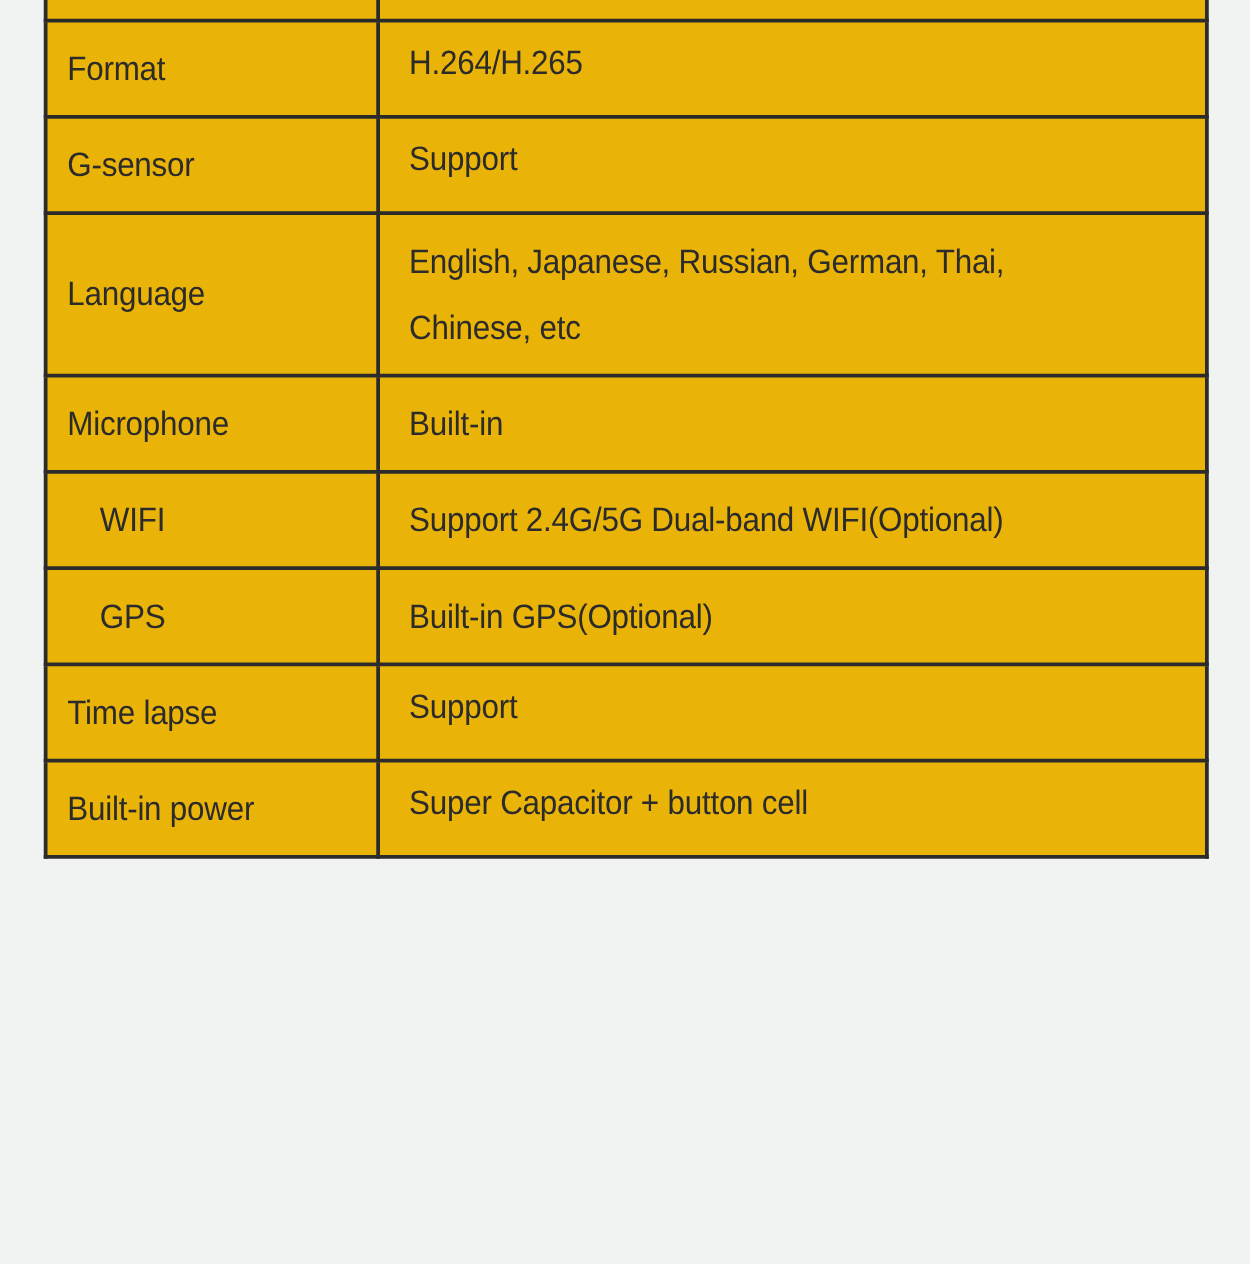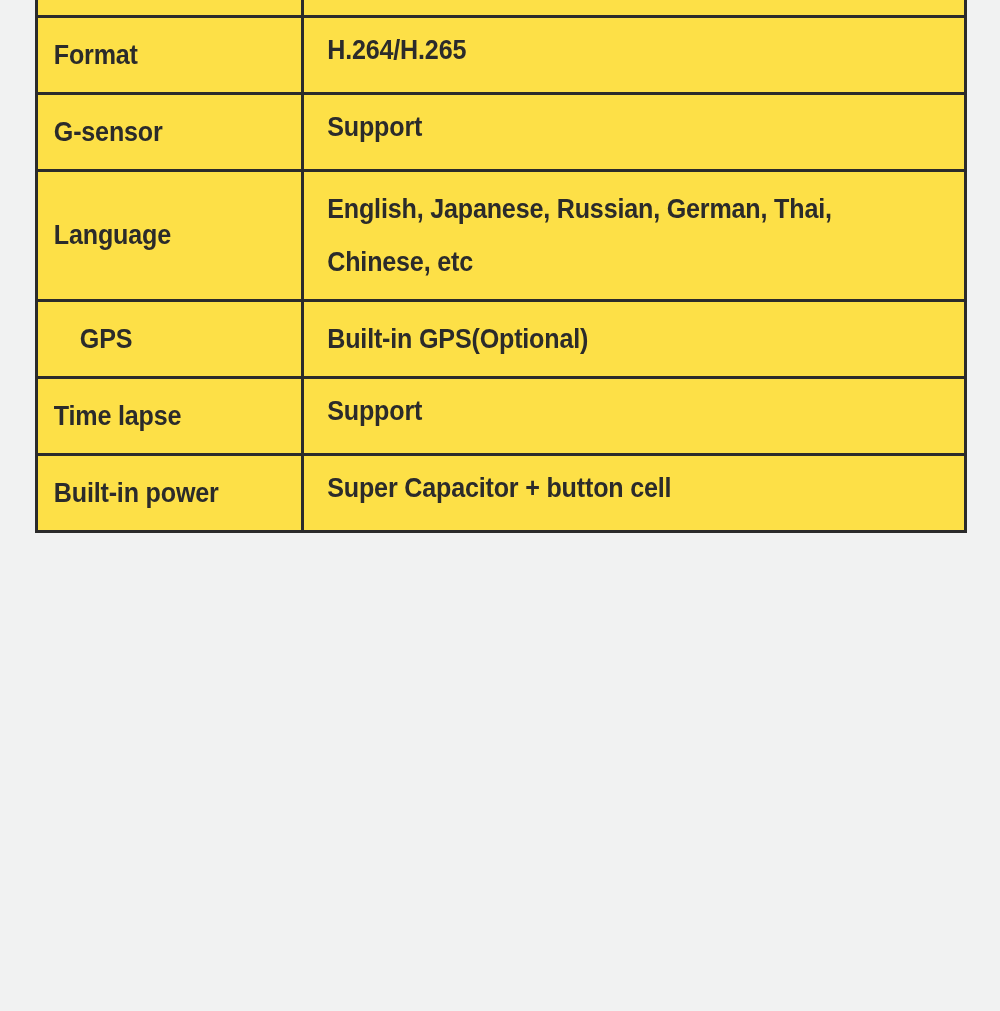--- a/index.html
+++ b/index.html
@@ -29,24 +29,23 @@
     border-collapse: collapse;
     table-layout: fixed;
     background: #f1f2f2;
   }
 
   table.spec-table col.c-label { width: 266px; }
   table.spec-table col.c-value { width: 663px; }
 
   table.spec-table td {
     border: 3px solid #2b2b2b;
-    background: #fde047;
+    background: #eab308;
     padding: 0;
     vertical-align: middle;
-    font-weight: bold;
   }
 
   .cell-label,
   .cell-value {
     display: block;
     font-size: 27px;
     line-height: 1.0;
     letter-spacing: -0.2px;
     white-space: pre-wrap;
     font-stretch: condensed;
@@ -127,21 +126,37 @@
       <tr class="r-language">
         <td class="label">
           <span class="cell-label">Language</span>
         </td>
         <td class="value">
           <span class="cell-value multiline">English, Japanese, Russian, German, Thai,
 Chinese, etc</span>
         </td>
       </tr>
 
+      <tr class="r-mic">
+        <td class="label">
+          <span class="cell-label">Microphone</span>
+        </td>
+        <td class="value">
+          <span class="cell-value">Built-in</span>
+        </td>
+      </tr>
 
+      <tr class="r-wifi">
+        <td class="label">
+          <span class="cell-label">WIFI</span>
+        </td>
+        <td class="value">
+          <span class="cell-value">Support 2.4G/5G Dual-band WIFI(Optional)</span>
+        </td>
+      </tr>
 
       <tr class="r-gps">
         <td class="label">
           <span class="cell-label">GPS</span>
         </td>
         <td class="value">
           <span class="cell-value">Built-in GPS(Optional)</span>
         </td>
       </tr>
 

